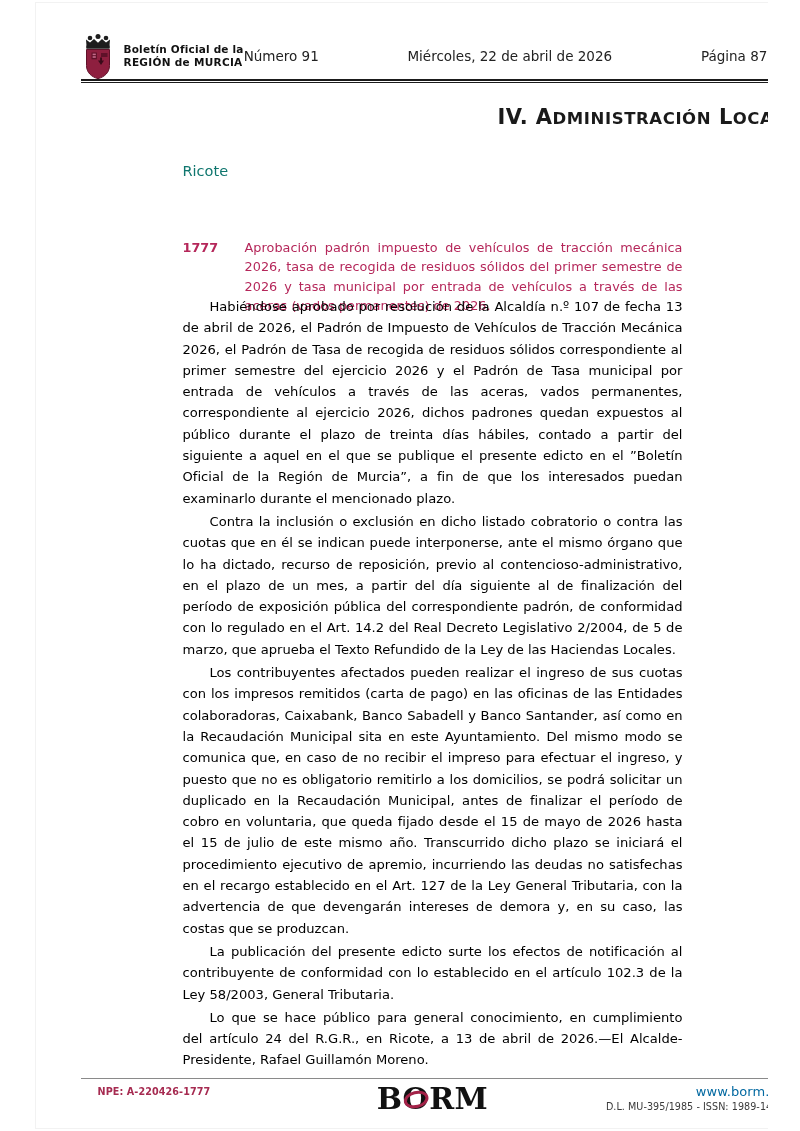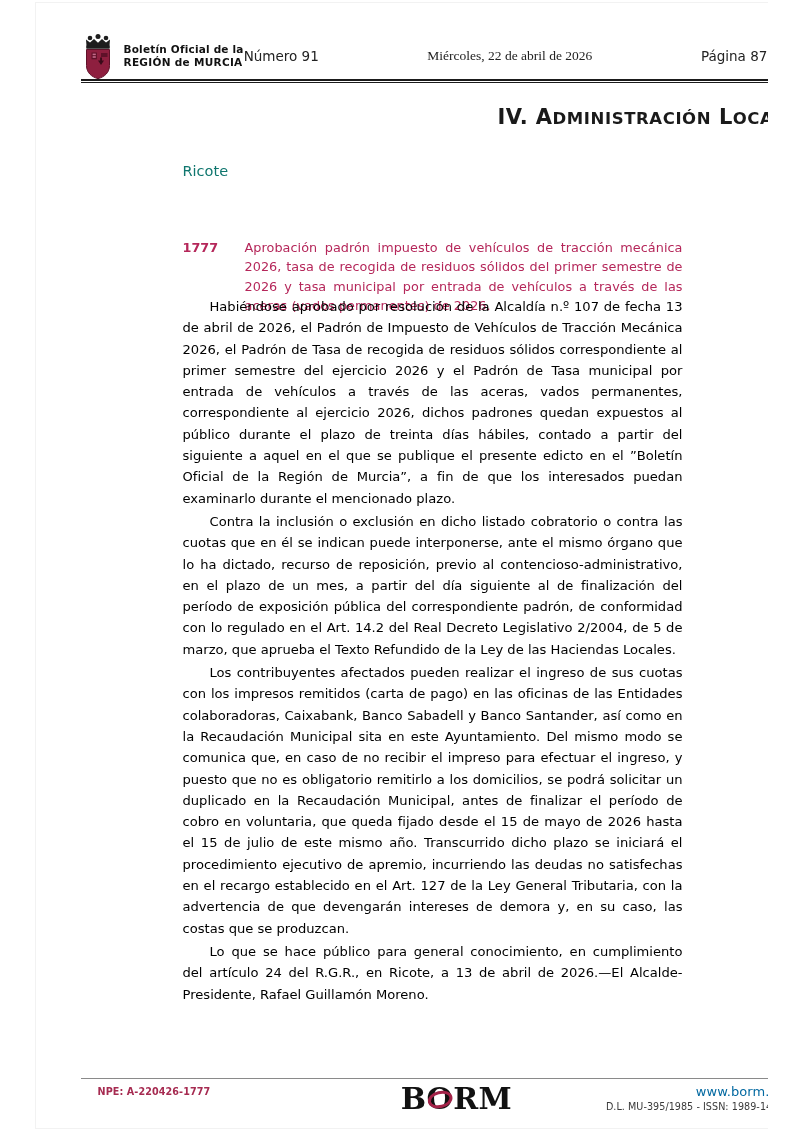--- a/index.html
+++ b/index.html
@@ -67,21 +67,20 @@
     font-size: 13.5px;
     color: #222222;
     white-space: nowrap;
   }
   .head-date {
     flex: 1 1 auto;
     text-align: center;
     font-size: 13.5px;
     color: #222222;
     white-space: nowrap;
-    font-family: Liberation Serif, serif;
   }
   .head-page {
     flex: 0 0 auto;
     font-size: 13.5px;
     color: #222222;
     white-space: nowrap;
   }
 
   .rule-double {
     position: absolute;
@@ -206,21 +205,20 @@
     left: 50%;
     top: 0px;
     transform: translateX(-50%);
     font-family: "DejaVu Serif", "Liberation Serif", serif;
     font-weight: bold;
     font-size: 30px;
     letter-spacing: 0.5px;
     color: #111111;
     line-height: 34px;
     white-space: nowrap;
-    margin-left: 24px;
   }
   .borm-logo .oring {
     position: relative;
     display: inline-block;
   }
   .borm-logo .oring::after {
     content: "";
     position: absolute;
     left: 50%;
     top: 50%;
@@ -306,20 +304,21 @@
 
   <div class="doc-title">
     <div class="doc-num">1777</div>
     <div class="doc-title-text">Aprobación padrón impuesto de vehículos de tracción mecánica 2026, tasa de recogida de residuos sólidos del primer semestre de 2026 y tasa municipal por entrada de vehículos a través de las aceras (vados permanentes) de 2026.</div>
   </div>
 
   <div class="body-col">
     <p>Habiéndose aprobado por resolución de la Alcaldía n.º 107 de fecha 13 de abril de 2026, el Padrón de Impuesto de Vehículos de Tracción Mecánica 2026, el Padrón de Tasa de recogida de residuos sólidos correspondiente al primer semestre del ejercicio 2026 y el Padrón de Tasa municipal por entrada de vehículos a través de las aceras, vados permanentes, correspondiente al ejercicio 2026, dichos padrones quedan expuestos al público durante el plazo de treinta días hábiles, contado a partir del siguiente a aquel en el que se publique el presente edicto en el ”Boletín Oficial de la Región de Murcia”, a fin de que los interesados puedan examinarlo durante el mencionado plazo.</p>
     <p>Contra la inclusión o exclusión en dicho listado cobratorio o contra las cuotas que en él se indican puede interponerse, ante el mismo órgano que lo ha dictado, recurso de reposición, previo al contencioso-administrativo, en el plazo de un mes, a partir del día siguiente al de finalización del período de exposición pública del correspondiente padrón, de conformidad con lo regulado en el Art. 14.2 del Real Decreto Legislativo 2/2004, de 5 de marzo, que aprueba el Texto Refundido de la Ley de las Haciendas Locales.</p>
     <p>Los contribuyentes afectados pueden realizar el ingreso de sus cuotas con los impresos remitidos (carta de pago) en las oficinas de las Entidades colaboradoras, Caixabank, Banco Sabadell y Banco Santander, así como en la Recaudación Municipal sita en este Ayuntamiento. Del mismo modo se comunica que, en caso de no recibir el impreso para efectuar el ingreso, y puesto que no es obligatorio remitirlo a los domicilios, se podrá solicitar un duplicado en la Recaudación Municipal, antes de finalizar el período de cobro en voluntaria, que queda fijado desde el 15 de mayo de 2026 hasta el 15 de julio de este mismo año. Transcurrido dicho plazo se iniciará el procedimiento ejecutivo de apremio, incurriendo las deudas no satisfechas en el recargo establecido en el Art. 127 de la Ley General Tributaria, con la advertencia de que devengarán intereses de demora y, en su caso, las costas que se produzcan.</p>
+    <p>La publicación del presente edicto surte los efectos de notificación al contribuyente de conformidad con lo establecido en el artículo 102.3 de la Ley 58/2003, General Tributaria.</p>
     <p>Lo que se hace público para general conocimiento, en cumplimiento del artículo 24 del R.G.R., en Ricote, a 13 de abril de 2026.—El Alcalde-Presidente, Rafael Guillamón Moreno.</p>
   </div>
 
   <div class="footer-rule"></div>
   <div class="footer">
     <div class="npe">NPE: A-220426-1777</div>
 
     <div class="borm-logo"><span>B</span><span class="oring">O</span><span>RM</span></div>
 
     <div class="footer-right">

